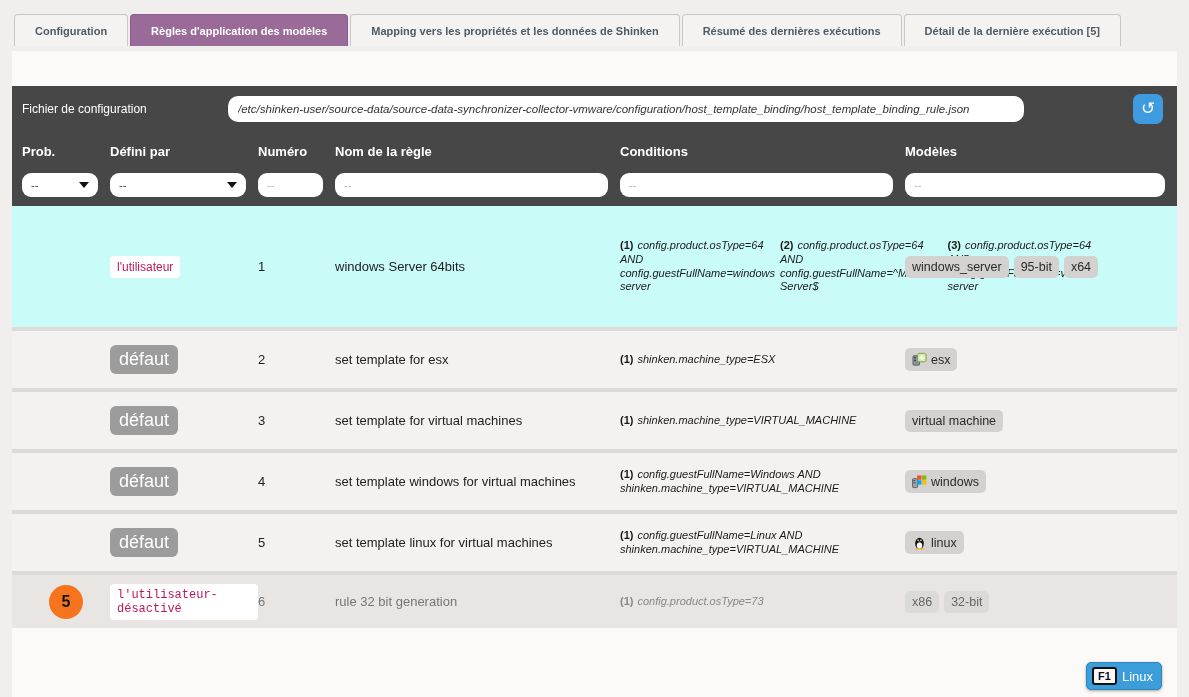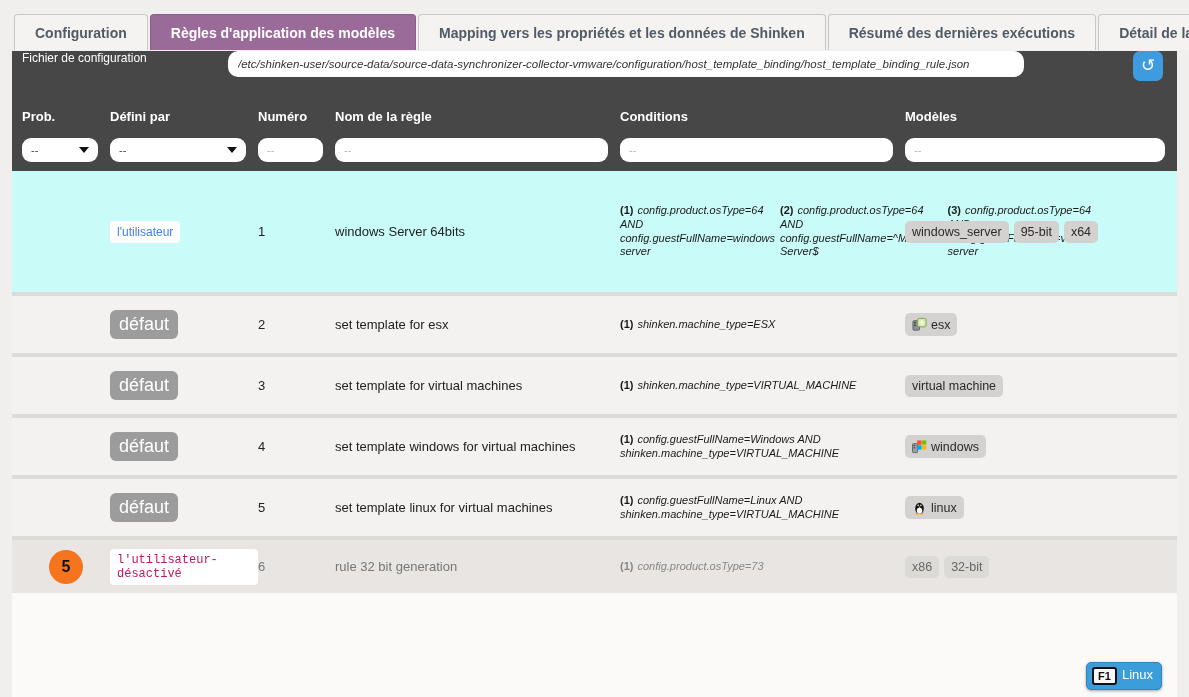--- a/index.html
+++ b/index.html
@@ -7,32 +7,32 @@
   body {
     font-family:"Liberation Sans","DejaVu Sans",sans-serif;
     background:#f1efed;
     position:relative;
     overflow:hidden;
   }
   
   .tabbar { display:flex; gap:2px; padding:14px 0 0 14px; }
   .tab {
     background:#f5f3f2; border:1px solid #c9c7c5; border-bottom:none;
-    border-radius:4px 4px 0 0; color:#4f5b66; font-size:14px; font-weight:bold;
+    border-radius:4px 4px 0 0; color:#4f5b66; font-size:11px; font-weight:bold;
     padding:10px 20px 9px 20px; cursor:pointer; white-space:nowrap;
   }
   .tab.active { background:#9a6b99; border-color:#8a5c8a; color:#fff; }
   
   .content {
     position:absolute; left:12px; right:12px; top:51px; bottom:0;
     background:#fbfaf8;
   }
   .darkband { background:#474747; padding-bottom:6px; }
   
-  .config-row { display:flex; align-items:flex-start; height:46px; padding:0 14px 0 10px; }
+  .config-row { display:flex; align-items:center; height:46px; padding:0 14px 0 10px;margin-top:35px; }
   .config-label { color:#fff; font-size:12px; width:206px; }
   .config-input {
     width:796px; height:26px; border:none; border-radius:10px; background:#fff;
     font-style:italic; font-size:11.5px; color:#333; padding:0 10px;
     font-family:"Liberation Sans","DejaVu Sans",sans-serif; outline:none;
   }
   .reload-btn {
     margin-left:auto; width:30px; height:30px; border:none; border-radius:7px;
     background:#3f9be0; color:#fff; font-size:17px; line-height:28px;
     cursor:pointer; text-align:center;
@@ -70,42 +70,42 @@
   .probcircle {
     width:34px; height:34px; border-radius:50%; background:#f5741d;
     color:#111; font-size:16px; font-weight:bold; display:flex;
     align-items:center; justify-content:center;
   }
   .badge-default {
     display:inline-block; background:#9c9c9c; color:#fff; font-size:18px;
     padding:4px 9px; border-radius:6px;
   }
   .badge-user {
-    display:inline-block; background:#fff; color:#3b82f6; font-size:12px;
+    display:inline-block; background:#fff; color:#be185d; font-size:12px;
     padding:4px 7px; border-radius:4px;
   }
   .row.disabled .cell { color:#777; }
   .row.disabled .badge-user { color:#be185d;font-family:Liberation Mono, monospace; }
   .conds { display:flex; flex-direction:row; gap:5px; padding:10px 18px 10px 0; }
   .cond { font-size:11px; color:#1a1a1a; line-height:1.25; word-wrap:break-word; }
   .cond b { font-style:normal; font-weight:bold; margin-right:4px; }
   .cond i { font-style:italic; }
   .row.disabled .cond { color:#888; }
   .models { display:flex; gap:5px; align-items:center; flex-wrap:wrap; }
   .tag {
     background:#d4d2d0; color:#2a2a2a; font-size:12.5px; padding:4px 7px;
     border-radius:5px; display:inline-flex; align-items:center; gap:4px;
   }
   .row.disabled .tag { background:#dcdad7; color:#666; }
   .tag svg { width:15px; height:15px; }
   
   .help-btn {
     position:absolute; right:27px; bottom:7px; background:#3b9dd9;
     border:1px solid #2d86bd; border-radius:5px; padding:4px 8px 4px 5px;
-    display:flex; gap:5px; cursor:pointer;
+    display:flex; align-items:center; gap:5px; cursor:pointer;
     box-shadow:0 1px 3px rgba(0,0,0,.35);
   }
   .f1key {
     background:#f8f8f8; border:2px solid #111; border-radius:3px; color:#111;
     font-size:11px; font-weight:bold; padding:1px 4px;
   }
   .help-label { color:#fff; font-size:13px; }
 </style>
 </head>
 <body>

